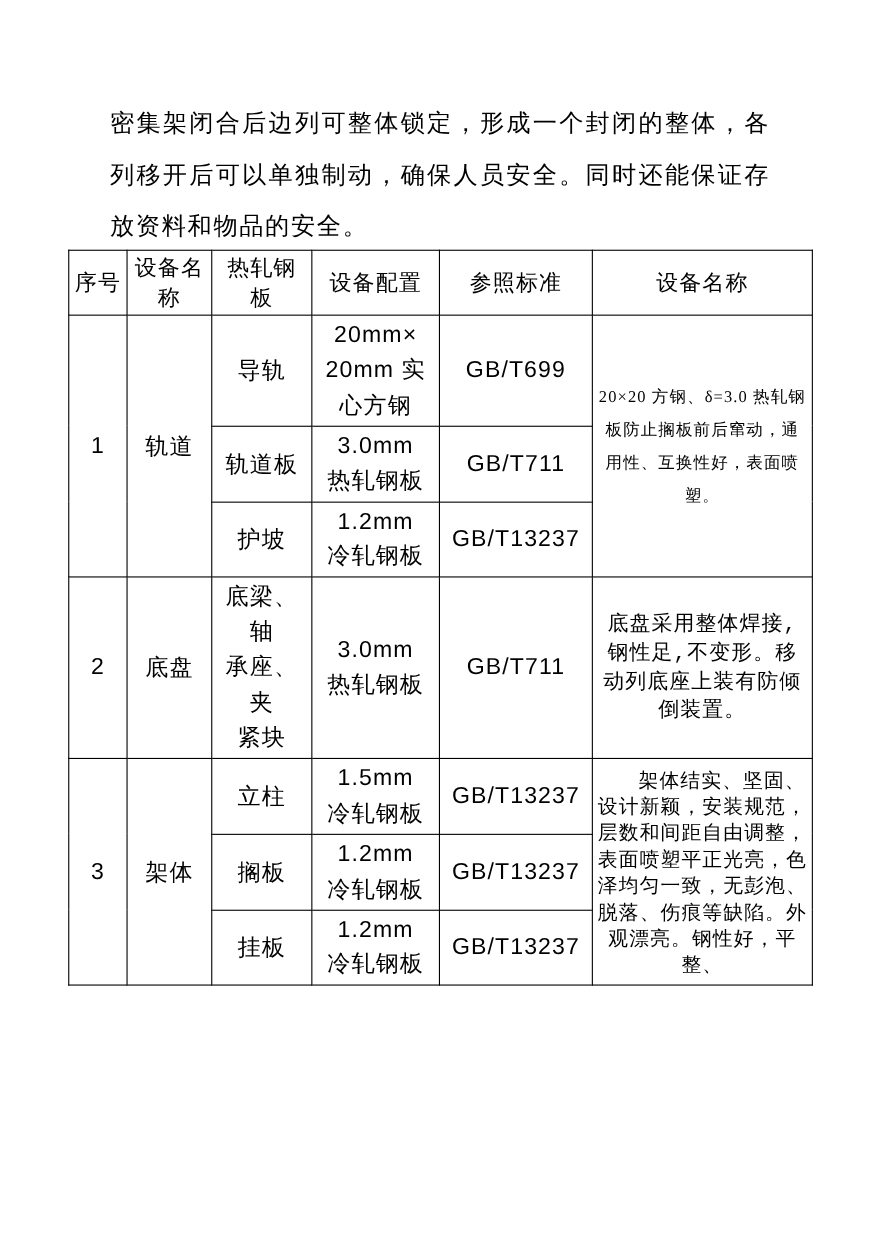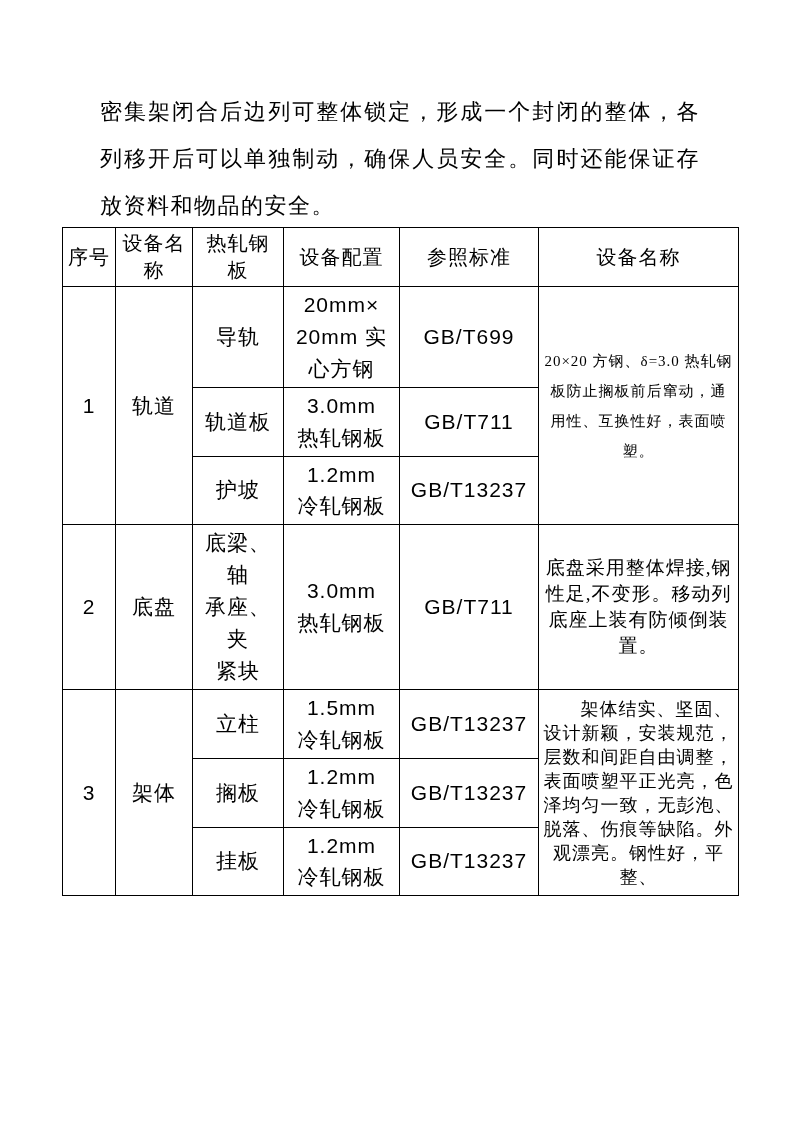--- a/index.html
+++ b/index.html
@@ -69,21 +69,21 @@
     font-weight:normal;
   }
   table.spec th{font-size:20px;}
   .pre{white-space:pre-line;line-height:1.52;}
   td.perf{
     font-family:"Liberation Serif","DejaVu Serif",serif;
     text-align:left;
     padding:2px 6px;
   }
   td.perf1{font-size:15px;line-height:30px;letter-spacing:0.5px;vertical-align:middle;}
-  td.perf2{font-size:19px;line-height:26px;letter-spacing:0.5px;vertical-align:top;}
+  td.perf2{font-size:19px;line-height:26px;letter-spacing:0.5px;vertical-align:top;font-family:Liberation Mono, monospace;}
   td.perf3{font-size:18px;line-height:24px;letter-spacing:0.5px;vertical-align:top;text-indent:2em;border-bottom:3px solid #000;}
   tr.h-head{height:55px}
   tr.h-r1a{height:92px}
   tr.h-r1b{height:66px}
   tr.h-r1c{height:68px}
   tr.h-r2{height:105px}
   tr.h-r3a{height:62px}
   tr.h-r3b{height:64px}
   tr.h-r3c{height:65px}
 </style>

